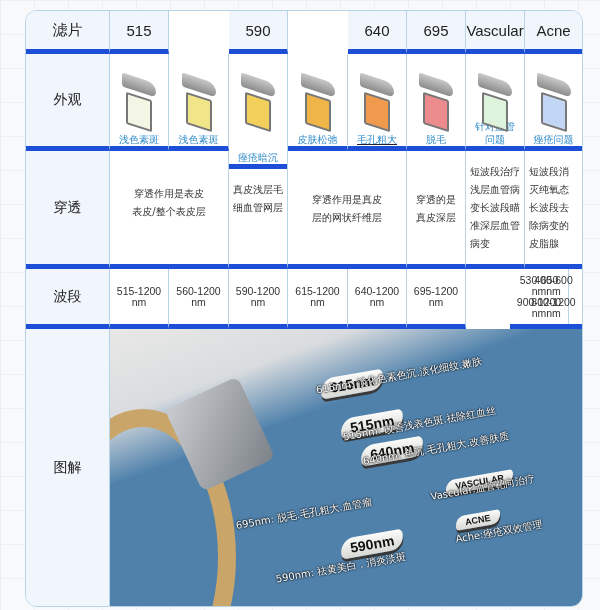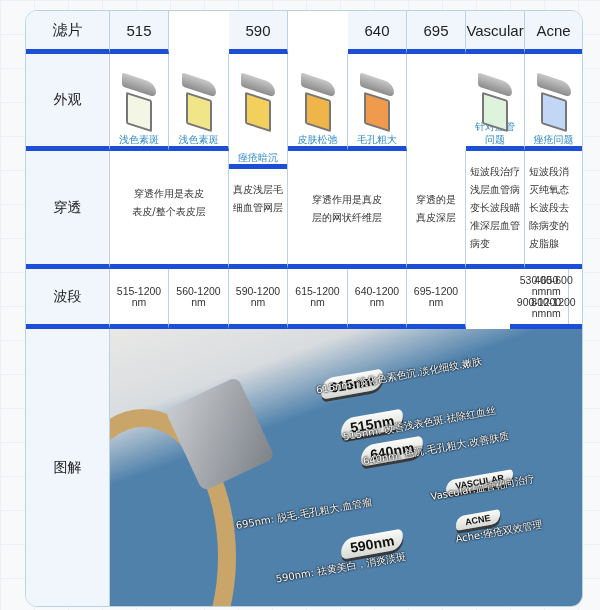--- a/index.html
+++ b/index.html
@@ -94,26 +94,33 @@
       </div>
     <div class="label">痤疮暗沉</div>
   </div>
   <div class="cell appear" style="left:262px;top:43px;width:60px;height:97px;">
     <div class="filter-icon">
         <div class="head"></div>
         <div class="glass" style="background:#f0b548"></div>
       </div>
     <div class="label">皮肤松弛</div>
   </div>
-  <div class="cell appear" style="left:322px;top:43px;width:59px;height:97px;">
+  <div class="cell appear" style="left:322px;top:43px;width:59px;height:97px;text-decoration:underline;">
     <div class="filter-icon">
         <div class="head"></div>
         <div class="glass" style="background:#ef9a4c"></div>
       </div>
     <div class="label">毛孔粗大</div>
+  </div>
+  <div class="cell appear" style="left:381px;top:43px;width:59px;height:97px;">
+    <div class="filter-icon">
+        <div class="head"></div>
+        <div class="glass" style="background:#ec8b8e"></div>
+      </div>
+    <div class="label">脱毛</div>
   </div>
   <div class="cell appear" style="left:440px;top:43px;width:59px;height:97px;gap:22px;">
     <div class="filter-icon">
         <div class="head"></div>
         <div class="glass" style="background:#ddf3dc"></div>
       </div>
     <div class="label" style="width:48px;">针对血管问题</div>
   </div>
   <div class="cell appear" style="left:499px;top:43px;width:57px;height:97px;border-right:none;">
     <div class="filter-icon">

